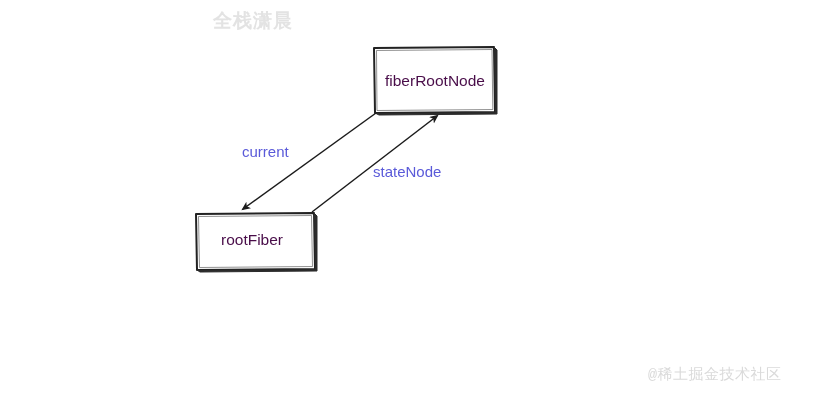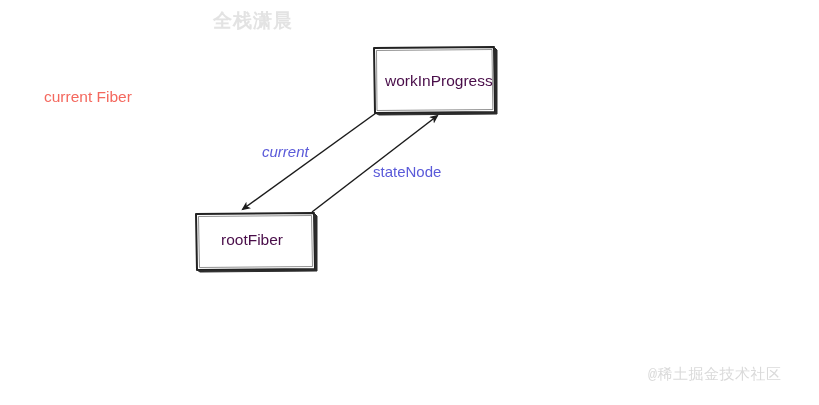--- a/index.html
+++ b/index.html
@@ -66,21 +66,21 @@
     font-family: "Liberation Sans", sans-serif;
   }
   .node-label-fiberrootnode { left: 385px; top: 72px; }
   .node-label-rootfiber     { left: 221px; top: 231px; }
 
   .edge-label {
     font-size: 15px;
     color: #5a5ad9;
     font-family: "Liberation Sans", sans-serif;
   }
-  .edge-label-current   { left: 262px; top: 143px; font-style: italic; }
+  .edge-label-current   { left: 242px; top: 143px; }
   .edge-label-statenode { left: 373px; top: 163px; }
 </style>
 </head>
 <body>
 
 <div id="canvas">
 
   <svg id="diagram-svg" viewBox="0 0 819 405" xmlns="http://www.w3.org/2000/svg">
     <defs>
       <marker id="arrow-down" markerWidth="10" markerHeight="10" refX="7" refY="4" orient="auto" markerUnits="userSpaceOnUse">
@@ -111,24 +111,23 @@
 
     <g>
       <path d="M312,212 L437,116" fill="none" stroke="#1b1b1b" stroke-width="1.5" marker-end="url(#arrow-up)"></path>
     </g>
   </svg>
 
   <div class="abs watermark-top">全栈潇晨</div>
 
   <div class="abs watermark-bottom">@稀土掘金技术社区</div>
 
-  <div class="abs side-label side-label-left">current Fiber</div>
 
 
-  <div class="abs node-label node-label-fiberrootnode">workInProgress</div>
+  <div class="abs node-label node-label-fiberrootnode">fiberRootNode</div>
 
   <div class="abs node-label node-label-rootfiber">rootFiber</div>
 
   <div class="abs edge-label edge-label-current">current</div>
 
   <div class="abs edge-label edge-label-statenode">stateNode</div>
 
 </div>
 
 </body></html>

